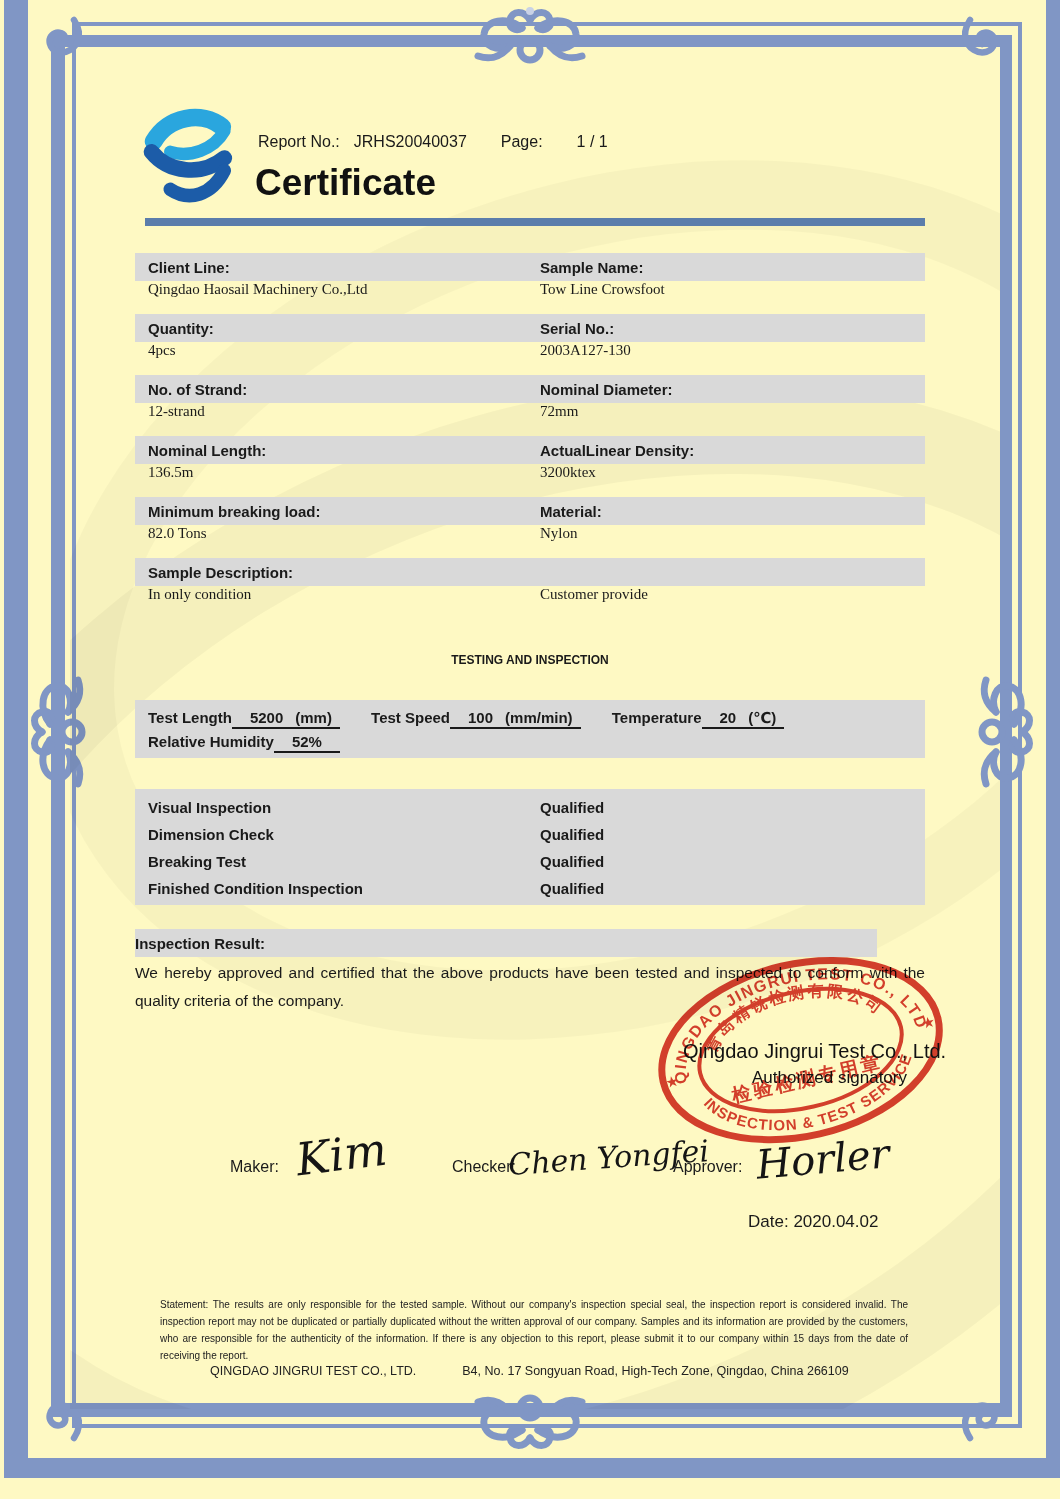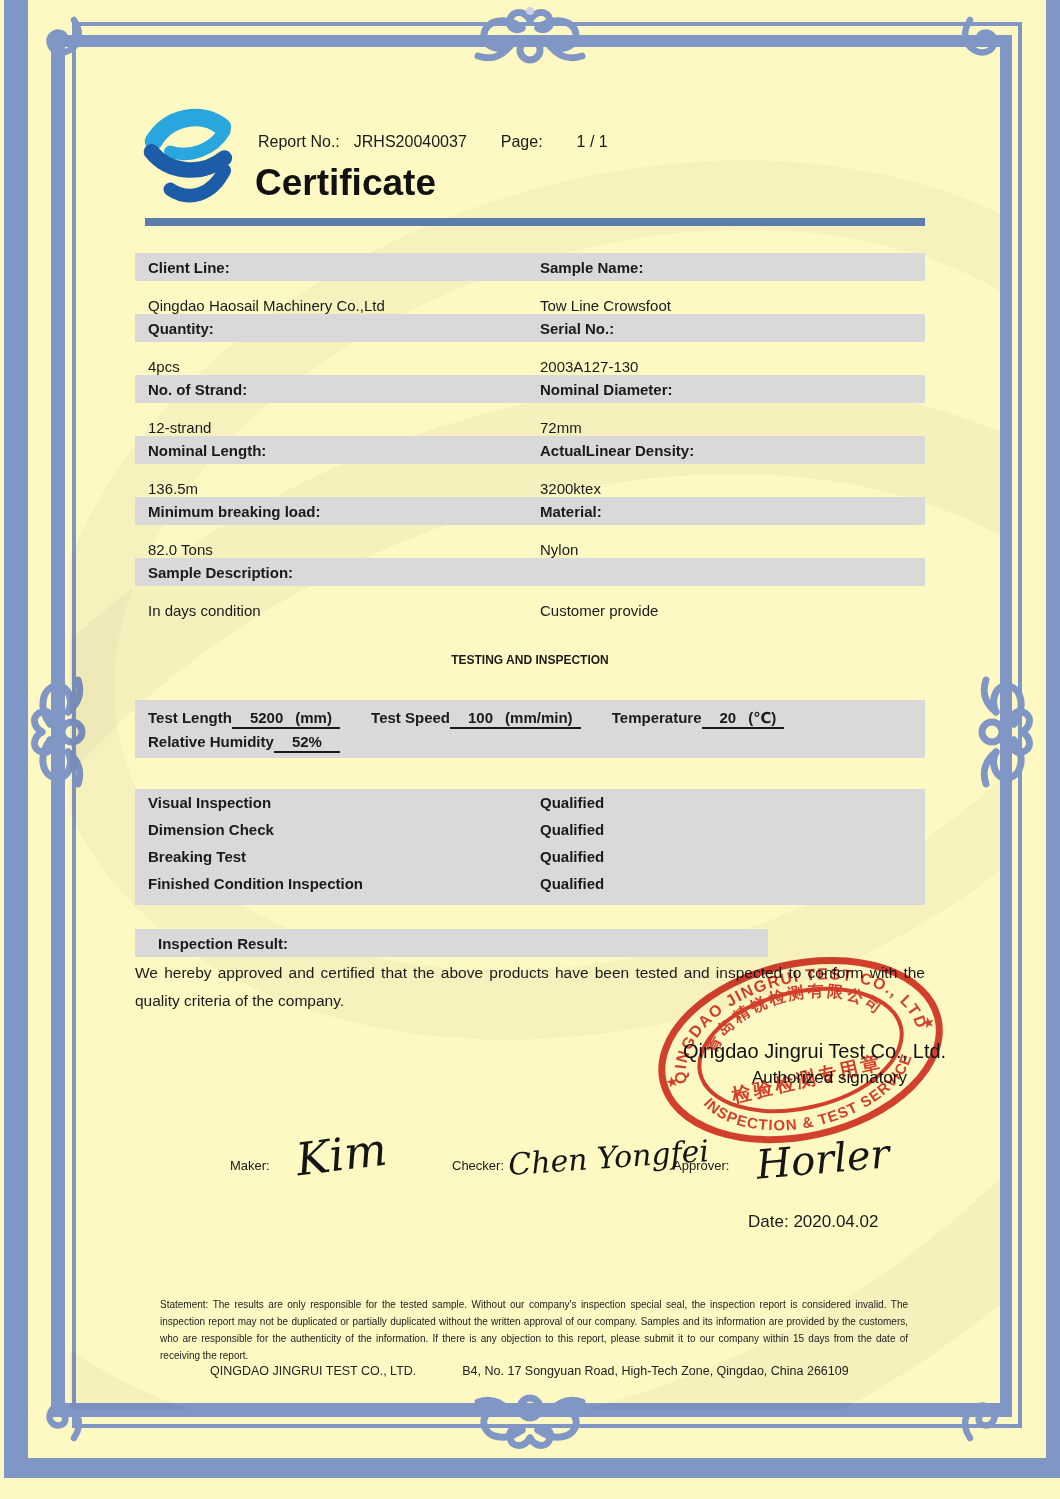--- a/index.html
+++ b/index.html
@@ -39,53 +39,53 @@
   .report-line .gap-s{display:inline-block;width:14px;}
   .report-line .gap-l{display:inline-block;width:34px;}
   .doc-title{position:absolute;left:255px;top:162px;font-size:37px;font-weight:bold;
              letter-spacing:0px;z-index:2;color:#111;}
   .blue-bar{position:absolute;left:145px;top:218px;width:780px;height:8px;background:#5b7dab;z-index:2;}
 
   
   .info-table{position:absolute;left:135px;top:253px;width:790px;z-index:2;font-size:15px;}
   .trow{display:flex;box-sizing:border-box;}
   .trow-label{background:#d9d9d9;height:28px;align-items:center;font-weight:bold;}
-  .trow-value{height:33px;align-items:flex-end;}
+  .trow-value{height:33px;align-items:flex-start;font-family:Liberation Serif, serif;}
   .c1{width:405px;padding-left:13px;box-sizing:border-box;}
   .c2{flex:1;box-sizing:border-box;}
 
   
   .testing-title{position:absolute;left:135px;top:653px;width:790px;text-align:center;
                  font-weight:bold;font-size:12px;z-index:2;}
   .cond-box{position:absolute;left:135px;top:700px;width:790px;height:58px;background:#d9d9d9;
             z-index:2;font-size:15px;font-weight:bold;box-sizing:border-box;padding:7px 0 0 13px;}
   .cond-row{height:24px;line-height:22px;white-space:nowrap;}
   .cond-group{margin-right:27px;}
   .cond-underline{border-bottom:2px solid #1a1a1a;display:inline-block;padding:0 6px;line-height:19px;}
   .cond-underline .val{margin:8px 12px;}
   .cond-underline .unit{margin-right:2px;}
 
   .items-box{position:absolute;left:135px;top:789px;width:790px;height:116px;background:#d9d9d9;
-             z-index:2;box-sizing:border-box;}
+             z-index:2;box-sizing:border-box;padding-top:5px;}
   .item-row{display:flex;height:27px;align-items:center;font-size:15px;font-weight:bold;}
 
   
-  .result-label{position:absolute;left:135px;top:929px;width:633px;height:28px;background:#d9d9d9;
-                z-index:2;display:flex;align-items:center;font-weight:bold;font-size:15px;box-sizing:border-box;padding-left:23px;}
+  .result-label{position:absolute;left:135px;top:929px;width:742px;height:28px;background:#d9d9d9;
+                z-index:2;display:flex;align-items:center;font-weight:bold;font-size:15px;box-sizing:border-box;padding-left:0;}
   .result-text{position:absolute;left:135px;top:959px;width:790px;z-index:2;font-size:15.5px;
                line-height:28px;text-align:justify;}
 
   
   .stamp{position:absolute;left:650px;top:958px;width:302px;height:188px;z-index:3;
          transform:rotate(-13deg);mix-blend-mode:multiply;opacity:0.9;}
   .auth-company{position:absolute;left:683px;top:1040px;font-size:20px;color:#111;z-index:4;}
   .auth-signatory{position:absolute;left:752px;top:1068px;font-size:17px;color:#111;z-index:4;}
 
   
-  .sig-label{position:absolute;font-size:13px;z-index:4;}
+  .sig-label{position:absolute;font-size:16px;z-index:4;}
   .sig-script{position:absolute;z-index:4;font-family:"DejaVu Serif",serif;font-style:italic;color:#151515;white-space:nowrap;}
   .lbl-maker{left:230px;top:1158px;}
   .lbl-checker{left:452px;top:1158px;}
   .lbl-approver{left:673px;top:1158px;}
   .sig-maker{left:296px;top:1128px;font-size:45px;transform:rotate(-7deg);}
   .sig-checker{left:508px;top:1140px;font-size:30px;transform:rotate(-4deg);}
   .sig-approver{left:756px;top:1136px;font-size:40px;transform:rotate(-5deg);}
   .date-line{position:absolute;left:748px;top:1212px;font-size:17px;z-index:4;}
 
   
@@ -222,21 +222,21 @@
         <div class="c2">Material:</div>
       </div>
     <div class="trow trow-value">
         <div class="c1">82.0 Tons</div>
         <div class="c2">Nylon</div>
       </div>
     <div class="trow trow-label">
         <div class="c1">Sample Description:</div>
       </div>
     <div class="trow trow-value">
-        <div class="c1">In days condition</div>
+        <div class="c1">In only condition</div>
         <div class="c2">Customer provide</div>
       </div>
   </div>
 
   <div class="testing-title">TESTING AND INSPECTION</div>
 
   <div class="cond-box">
     <div class="cond-row">
       <span class="cond-group"><span>Test Length</span><span class="cond-underline"><span class="val">5200</span><span class="unit">(mm)</span></span></span>
       <span class="cond-group"><span>Test Speed</span><span class="cond-underline"><span class="val">100</span><span class="unit">(mm/min)</span></span></span>

